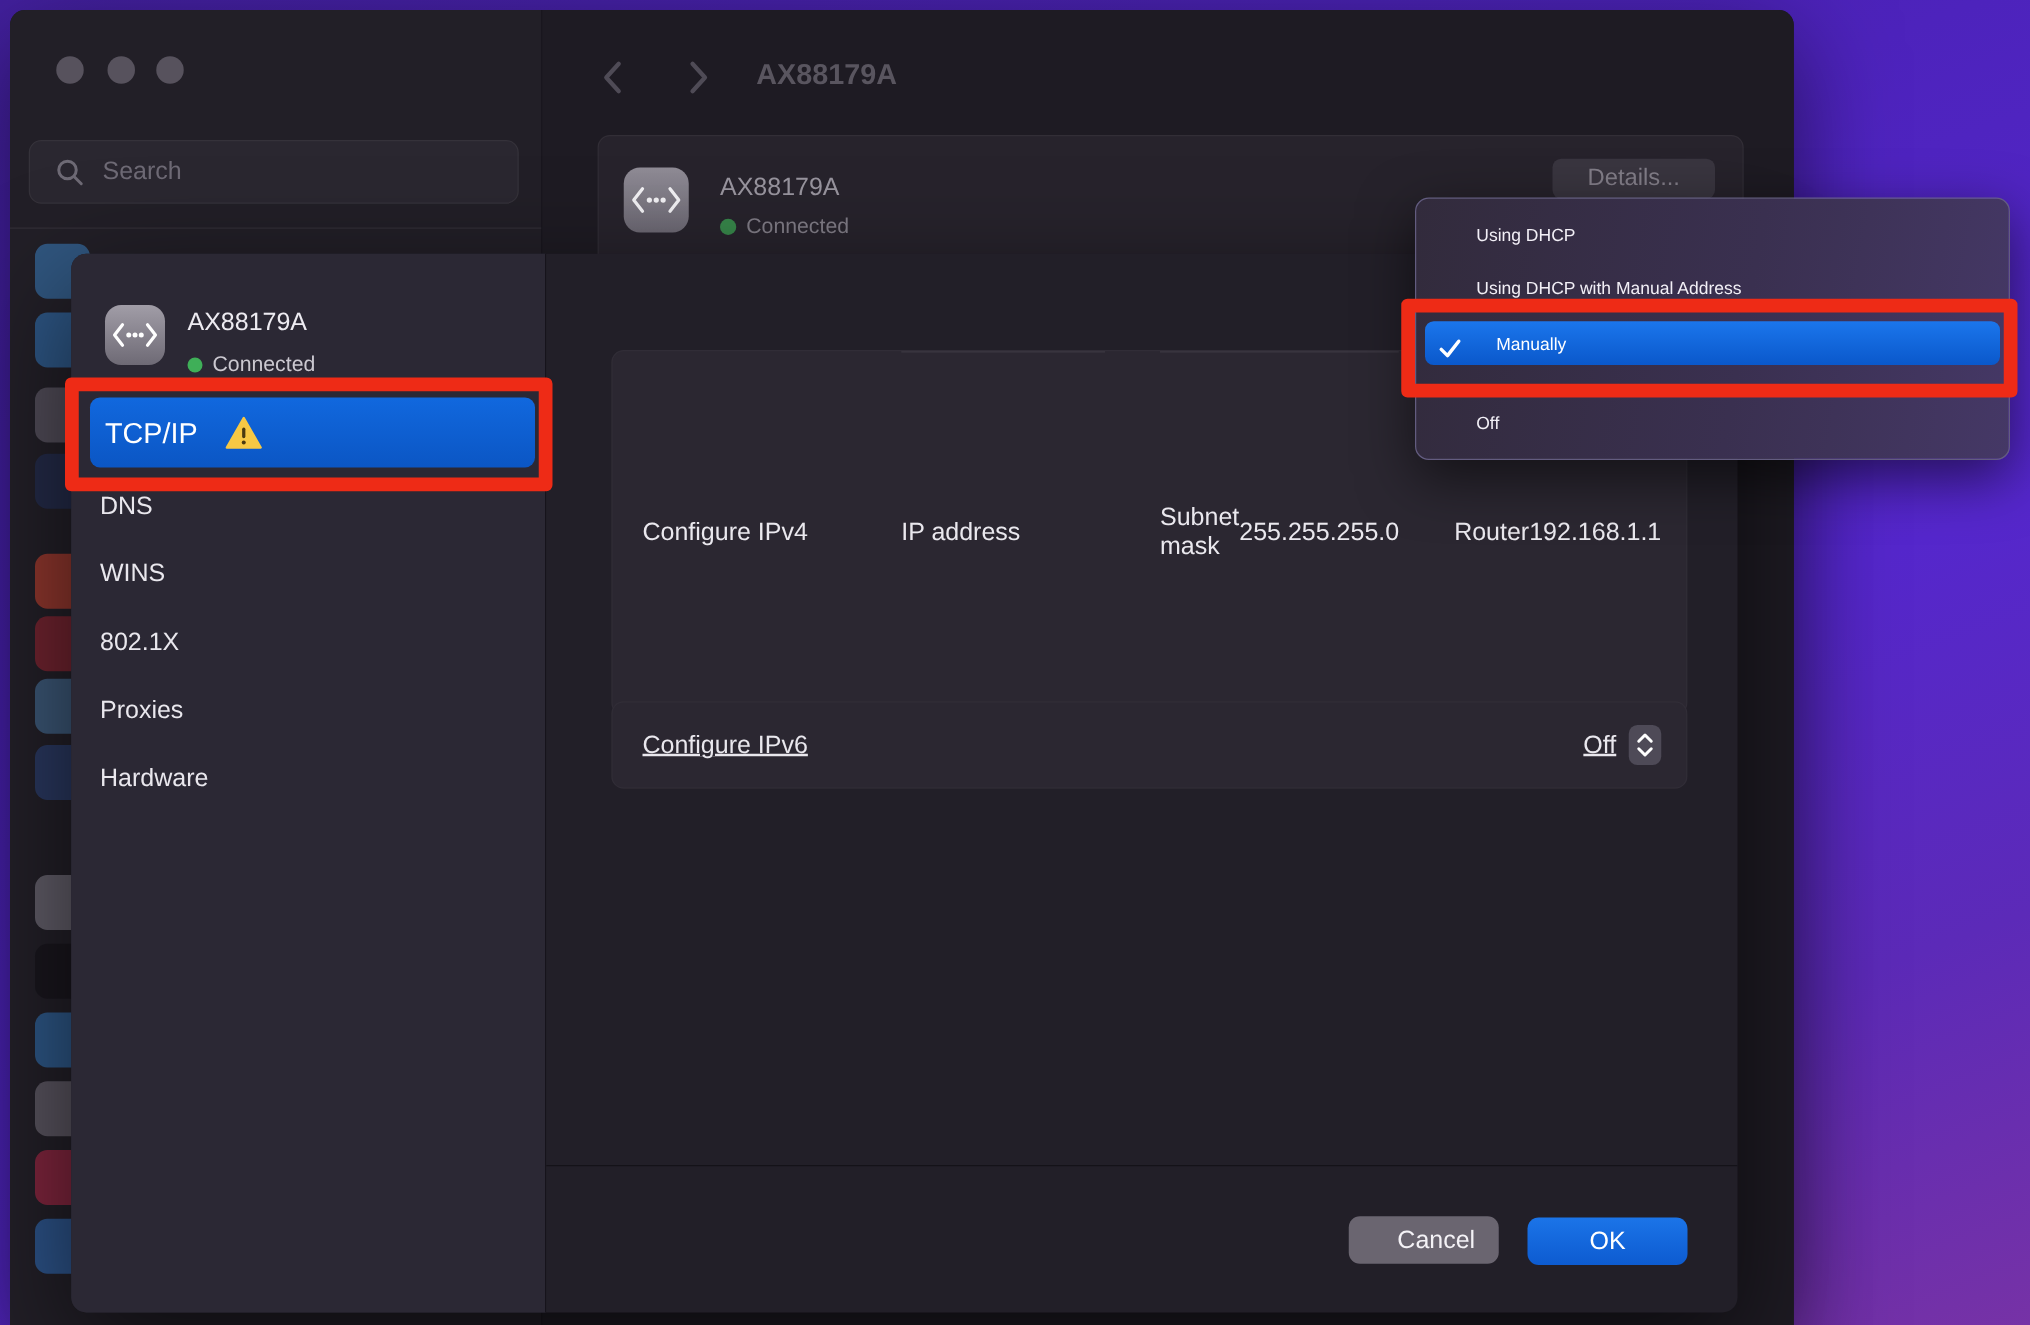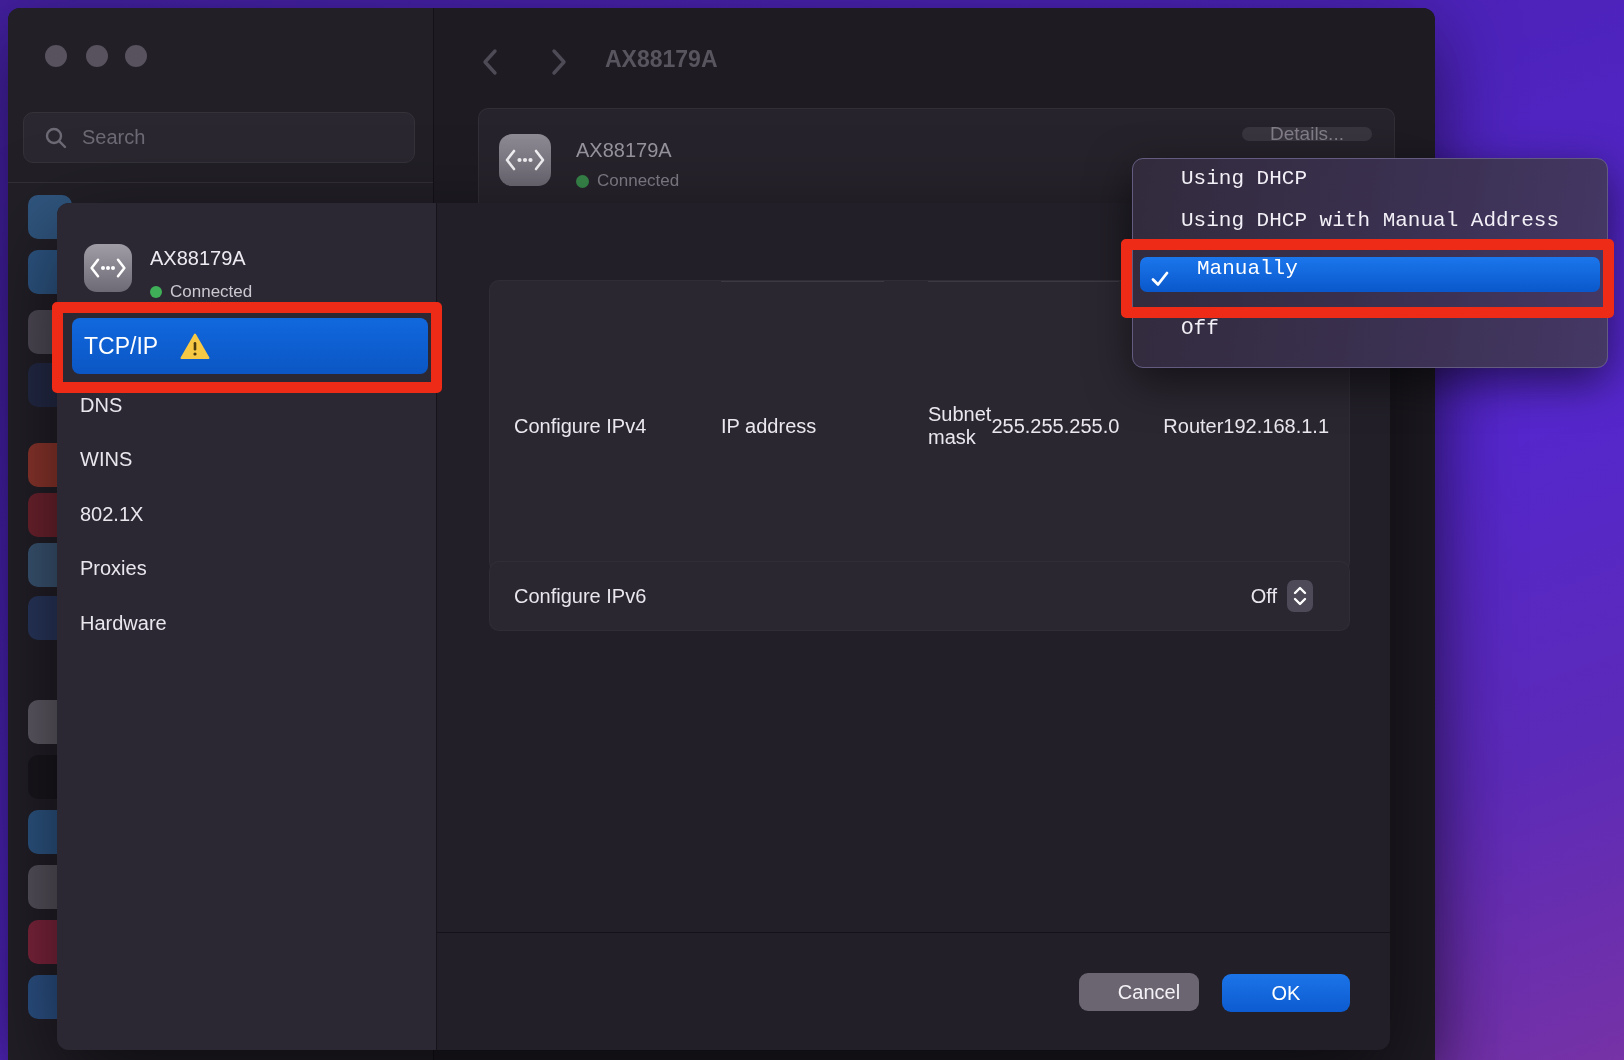--- a/index.html
+++ b/index.html
@@ -27,21 +27,21 @@
   .nav-btn { position:absolute; top:38px; width:30px; height:32px; display:flex; align-items:center; justify-content:center; }
   .page-title { position:absolute; left:171px; top:38px; font-size:23px; font-weight:bold; color:#59555f; }
 
   .device-card { position:absolute; left:44px; top:100px; width:917px; height:110px;
     background:#27232c; border:1px solid rgba(255,255,255,.05); border-radius:10px; }
   .eth-icon { width:52px; height:52px; border-radius:13px; display:flex; align-items:center; justify-content:center; }
   .eth-dim   { position:absolute; left:20px; top:25px; background:linear-gradient(#8f8b95,#6c6873); }
   .card-name { position:absolute; left:97px; top:30px; font-size:20px; color:#98949e; }
   .status-row { position:absolute; display:flex; align-items:center; gap:8px; }
   .dot { width:13px; height:13px; border-radius:50%; }
-  .details-btn { position:absolute; right:22px; top:18px; width:130px; height:14px; background:#3a3640;
+  .details-btn { position:absolute; right:22px; top:18px; width:130px; height:32px; background:#3a3640;
     border-radius:7px; color:#847f8a; font-size:19px; display:flex; align-items:center; justify-content:center; }
 
   
   .sheet { position:absolute; left:57px; top:203px; width:1333px; height:847px;
     background:#221f28; border-radius:12px; box-shadow:0 30px 90px rgba(0,0,0,.6); z-index:20; }
   .sheet-sidebar { position:absolute; left:0; top:0; width:380px; height:100%;
     background:#2b2834; border-right:1px solid #16131b; border-radius:12px 0 0 12px; }
   .eth-lit { position:absolute; left:27px; top:41px; width:48px; height:48px;
     background:linear-gradient(#a19da7,#6e6a75); }
   .sheet-dev-name { position:absolute; left:93px; top:44px; font-size:20px; color:#edebf1; }
@@ -54,36 +54,36 @@
   .sheet-content { position:absolute; left:380px; right:0; top:0; bottom:0; border-radius:0 12px 12px 0; }
   .form-card { position:absolute; left:52px; width:861px; background:#2b2731; border-radius:10px;
     border:1px solid rgba(255,255,255,.03); }
   .card1 { top:40px; height:292px; display:flex; flex-direction:row;margin-top:37px; }
   .frow { flex:1; display:flex; align-items:center; justify-content:space-between;
     padding:0 20px 0 24px; position:relative; }
   .frow + .frow::before { content:""; position:absolute; left:24px; right:20px; top:0; height:1px; background:#3c3943; }
   .frow .label { font-size:20px; color:#eae8ee; }
   .frow .value { font-size:20px; color:#eae8ee; }
   .card2 { top:358px; height:70px; display:flex; align-items:center; justify-content:space-between;
-    padding:0 36px 0 24px; }
+    padding:0 20px 0 24px;text-decoration:underline; }
   .stepper { width:26px; height:32px; border-radius:7px; background:#4e4a57; display:flex; align-items:center; justify-content:center; }
   .ipv6-right { display:flex; align-items:center; gap:10px; }
 
   .footer-sep { position:absolute; left:0; right:0; top:729px; height:1px; background:#141218; }
   .btn { position:absolute; height:38px; border-radius:9px; font-size:20px; color:#f4f2f6;
     display:flex; align-items:center; justify-content:center; }
   .btn-cancel { left:642px; top:770px; width:120px; background:#6a6570;padding-left:20px; }
   .btn-ok { left:785px; top:771px; width:128px; background:linear-gradient(#1b74e8,#0d5bd0); color:#fff; }
 
   
   .menu { position:absolute; left:1132px; top:158px; width:476px; height:210px; z-index:30;
     background:linear-gradient(100deg,#322b3c 0%,#3a3050 55%,#453866 100%);
     border:1px solid #635c80; border-radius:11px; box-shadow:0 14px 44px rgba(0,0,0,.55); }
-  .menu-item { position:absolute; left:7px; right:7px; height:42px; display:flex; align-items:flex-start;
-    padding-left:41px; font-size:21px; color:#f2eff6; border-radius:7px;font-family:Liberation Mono, monospace; }
+  .menu-item { position:absolute; left:7px; right:7px; height:42px; display:flex; align-items:center;
+    padding-left:41px; font-size:14px; color:#f2eff6; border-radius:7px; }
   .menu-item.selected { height:35px; background:linear-gradient(#1b76ec,#0a58cb); color:#fff; padding-left:16px; }
   .menu-item.selected .check { position:absolute; left:10px; top:12px; }
   .menu-item.selected .mi-label { margin-left:41px; }
   .menu-sep { position:absolute; left:16px; right:16px; top:150px; height:1px; background:rgba(255,255,255,.22); }
 
   
   .anno { position:absolute; border:11px solid #ee2b16; border-radius:5px; z-index:40; }
   .anno1 { left:52px; top:302px; width:390px; height:91px; }
   .anno2 { left:1121px; top:239px; width:493px; height:79px; }
 </style>

